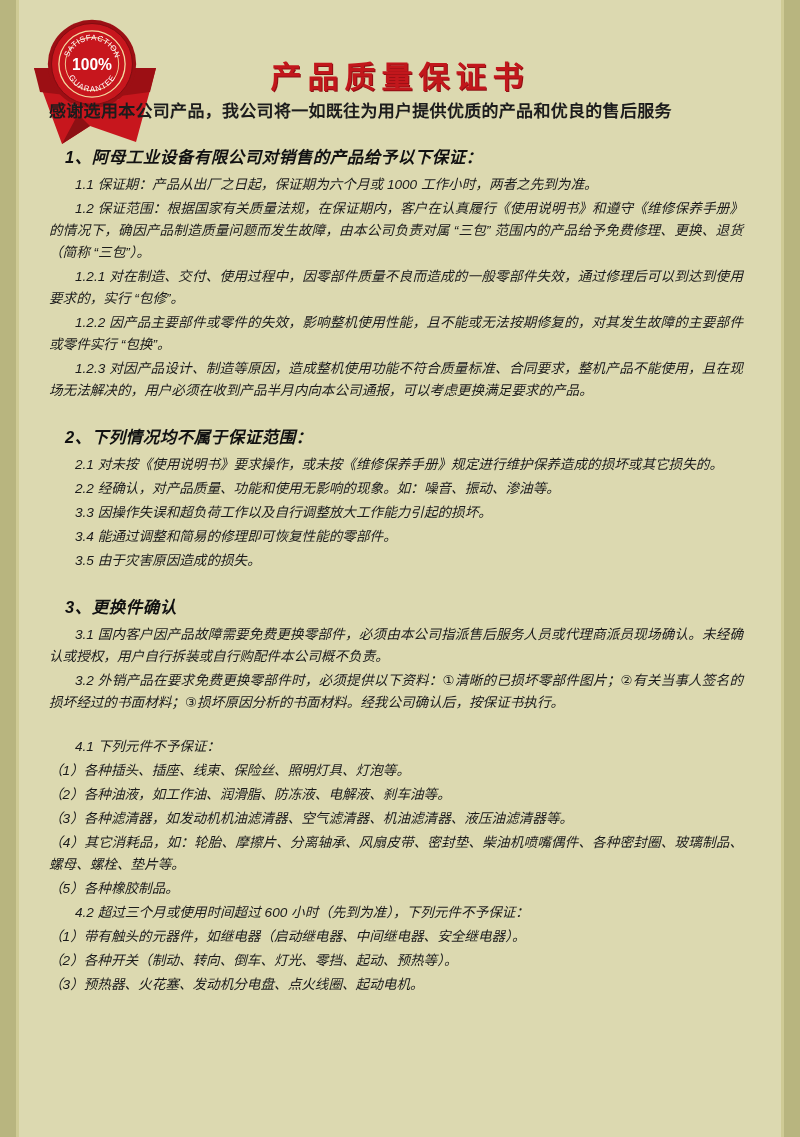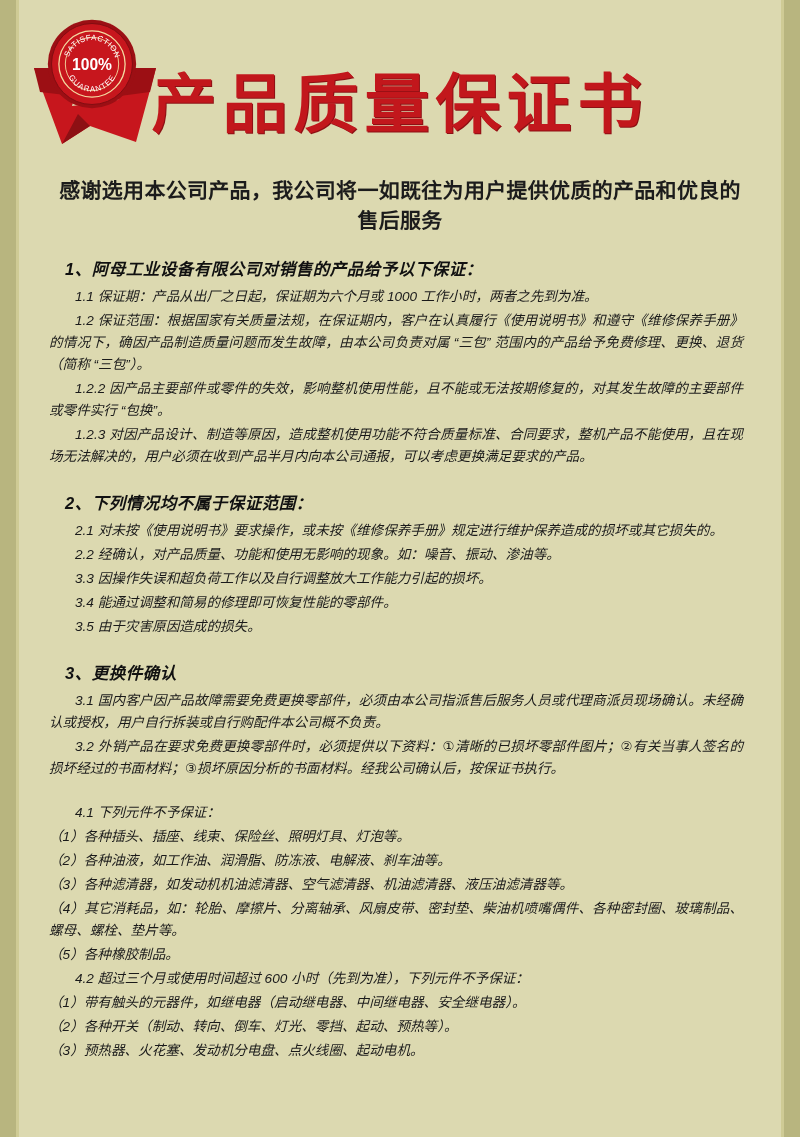--- a/index.html
+++ b/index.html
@@ -69,34 +69,32 @@
     position: absolute;
     left: 18px;
     top: 10px;
     width: 92px;
     height: 92px;
   }
 
   
   .title {
     text-align: center;
-    font-size: 65px;
+    font-size: 31px;
     font-weight: bold;
     color: #c2171c;
     letter-spacing: 6px;
     padding-top: 52px;
     font-family: "Liberation Serif", "DejaVu Serif", serif;
     text-shadow: 1px 1px 0 #8d1014;
   }
   .subtitle {
-    text-align: center;
-    font-size: 21px;
+    font-size: 17px;
     font-weight: bold;
     color: #1c1c1c;
-    margin-top: 28px;
     letter-spacing: 0.3px;
   }
 
   .section {
     margin-top: 20px;
     font-style: italic;
   }
   .section-title {
     font-size: 16.5px;
     font-weight: bold;
@@ -155,20 +153,21 @@
   </div>
 
   <div class="content">
     <div class="title">产品质量保证书</div>
     <div class="subtitle">感谢选用本公司产品，我公司将一如既往为用户提供优质的产品和优良的售后服务</div>
 
     <div class="section sec-gap-md">
       <div class="section-title">1、阿母工业设备有限公司对销售的产品给予以下保证：</div>
       <p class="para indent">1.1 保证期：产品从出厂之日起，保证期为六个月或 1000 工作小时，两者之先到为准。</p>
       <p class="para indent">1.2 保证范围：根据国家有关质量法规，在保证期内，客户在认真履行《使用说明书》和遵守《维修保养手册》的情况下，确因产品制造质量问题而发生故障，由本公司负责对属 “三包” 范围内的产品给予免费修理、更换、退货（简称 “三包”）。</p>
+      <p class="para indent">1.2.1 对在制造、交付、使用过程中，因零部件质量不良而造成的一般零部件失效，通过修理后可以到达到使用要求的，实行 “包修”。</p>
       <p class="para indent">1.2.2 因产品主要部件或零件的失效，影响整机使用性能，且不能或无法按期修复的，对其发生故障的主要部件或零件实行 “包换”。</p>
       <p class="para indent">1.2.3 对因产品设计、制造等原因，造成整机使用功能不符合质量标准、合同要求，整机产品不能使用，且在现场无法解决的，用户必须在收到产品半月内向本公司通报，可以考虑更换满足要求的产品。</p>
     </div>
 
     <div class="section sec-gap-md">
       <div class="section-title">2、下列情况均不属于保证范围：</div>
       <p class="para indent">2.1 对未按《使用说明书》要求操作，或未按《维修保养手册》规定进行维护保养造成的损坏或其它损失的。</p>
       <p class="para indent">2.2 经确认，对产品质量、功能和使用无影响的现象。如：噪音、振动、渗油等。</p>
       <p class="para indent">3.3 因操作失误和超负荷工作以及自行调整放大工作能力引起的损坏。</p>
       <p class="para indent">3.4 能通过调整和简易的修理即可恢复性能的零部件。</p>

